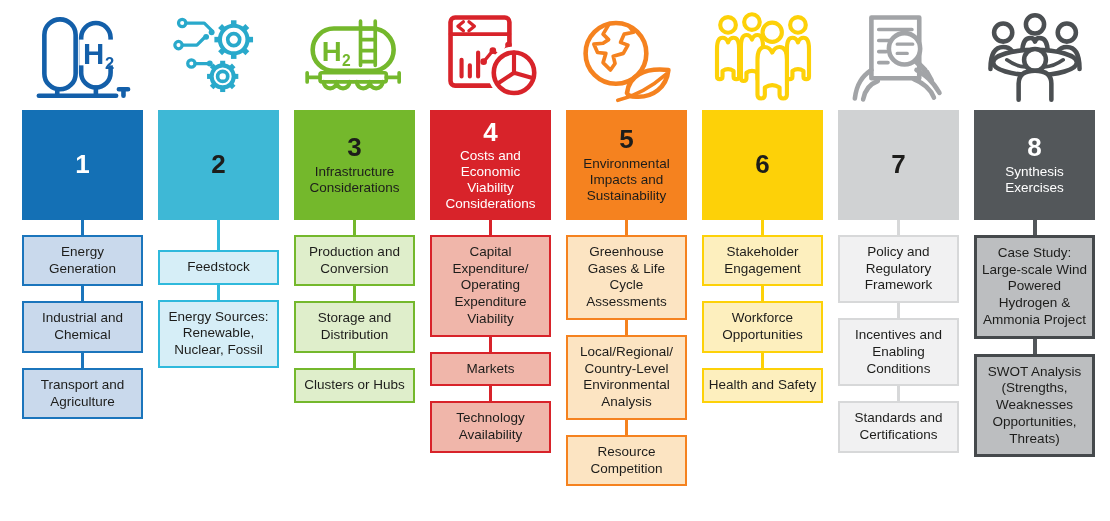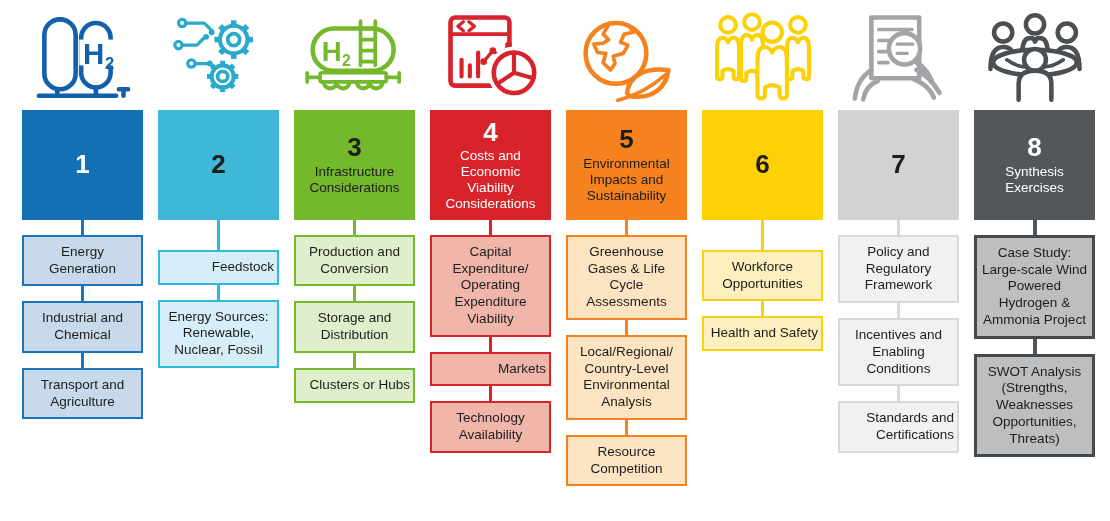--- a/index.html
+++ b/index.html
@@ -8,21 +8,21 @@
   .column{flex:0 0 121px;width:121px;display:flex;flex-direction:column;align-items:center;}
   .icon-area{height:104px;display:flex;align-items:center;justify-content:center;color:var(--icon);}
   .icon-area svg{display:block;}
   .header{width:100%;height:110px;box-sizing:border-box;background:var(--header-bg);color:var(--header-text);
           display:flex;flex-direction:column;align-items:center;justify-content:center;text-align:center;padding:2px 9px;}
   .num{font-size:26px;font-weight:700;line-height:1.05;}
   .title{font-size:13.5px;line-height:1.18;margin-top:2px;}
   .connector{width:3px;height:15px;background:var(--accent);flex:0 0 auto;}
   .item{width:100%;box-sizing:border-box;border:2.5px solid var(--item-border);background:var(--item-bg);
         color:#1d1d1b;text-align:center;font-size:13.5px;line-height:1.24;padding:7px 3px;
-        display:flex;flex-direction:column;justify-content:center;min-height:34px;align-items:flex-end;}
+        display:flex;flex-direction:column;justify-content:center;min-height:34px;}
   .column[data-col="7"] .item{border-width:3px;}
   .column[data-col="7"] .connector{width:4px;}
   .bold-line{font-weight:400;display:block;}
   .item span{display:inline;}
   .item .stack{display:block;}
   svg text{font-family:"Liberation Sans",sans-serif;font-weight:700;}
 </style>
 </head>
 <body>
 
@@ -213,20 +213,23 @@
         <circle cx="42" cy="11" r="8.5" fill="#ffffff"></circle>
         <path d="M30,72 V38 Q30,25 36,25 Q40,25 42,30 Q44,25 48,25 Q54,25 54,38 V72 Q54,75 51,75 Q48,75 48,72 V66 Q42,62 36,66 V72 Q36,75 33,75 Q30,75 30,72 Z" fill="#ffffff"></path>
         <circle cx="64" cy="22" r="10.5" fill="#ffffff"></circle>
         <path d="M48,90 V52 Q48,38 56,38 Q61,38 64,44 Q67,38 72,38 Q80,38 80,52 V90 Q80,94 76,94 Q72,94 72,90 V82 Q64,77 56,82 V90 Q56,94 52,94 Q48,94 48,90 Z" fill="#ffffff"></path>
       </svg>
     </div>
     <div class="header">
       <div class="num">6</div>
     </div>
     <div class="connector"></div>
+    <div class="item">
+        <span>Stakeholder Engagement</span>
+      </div>
     <div class="connector"></div>
     <div class="item">
         <span>Workforce Opportunities</span>
       </div>
     <div class="connector"></div>
     <div class="item">
         <span>Health and Safety</span>
       </div>
   </div>
 

